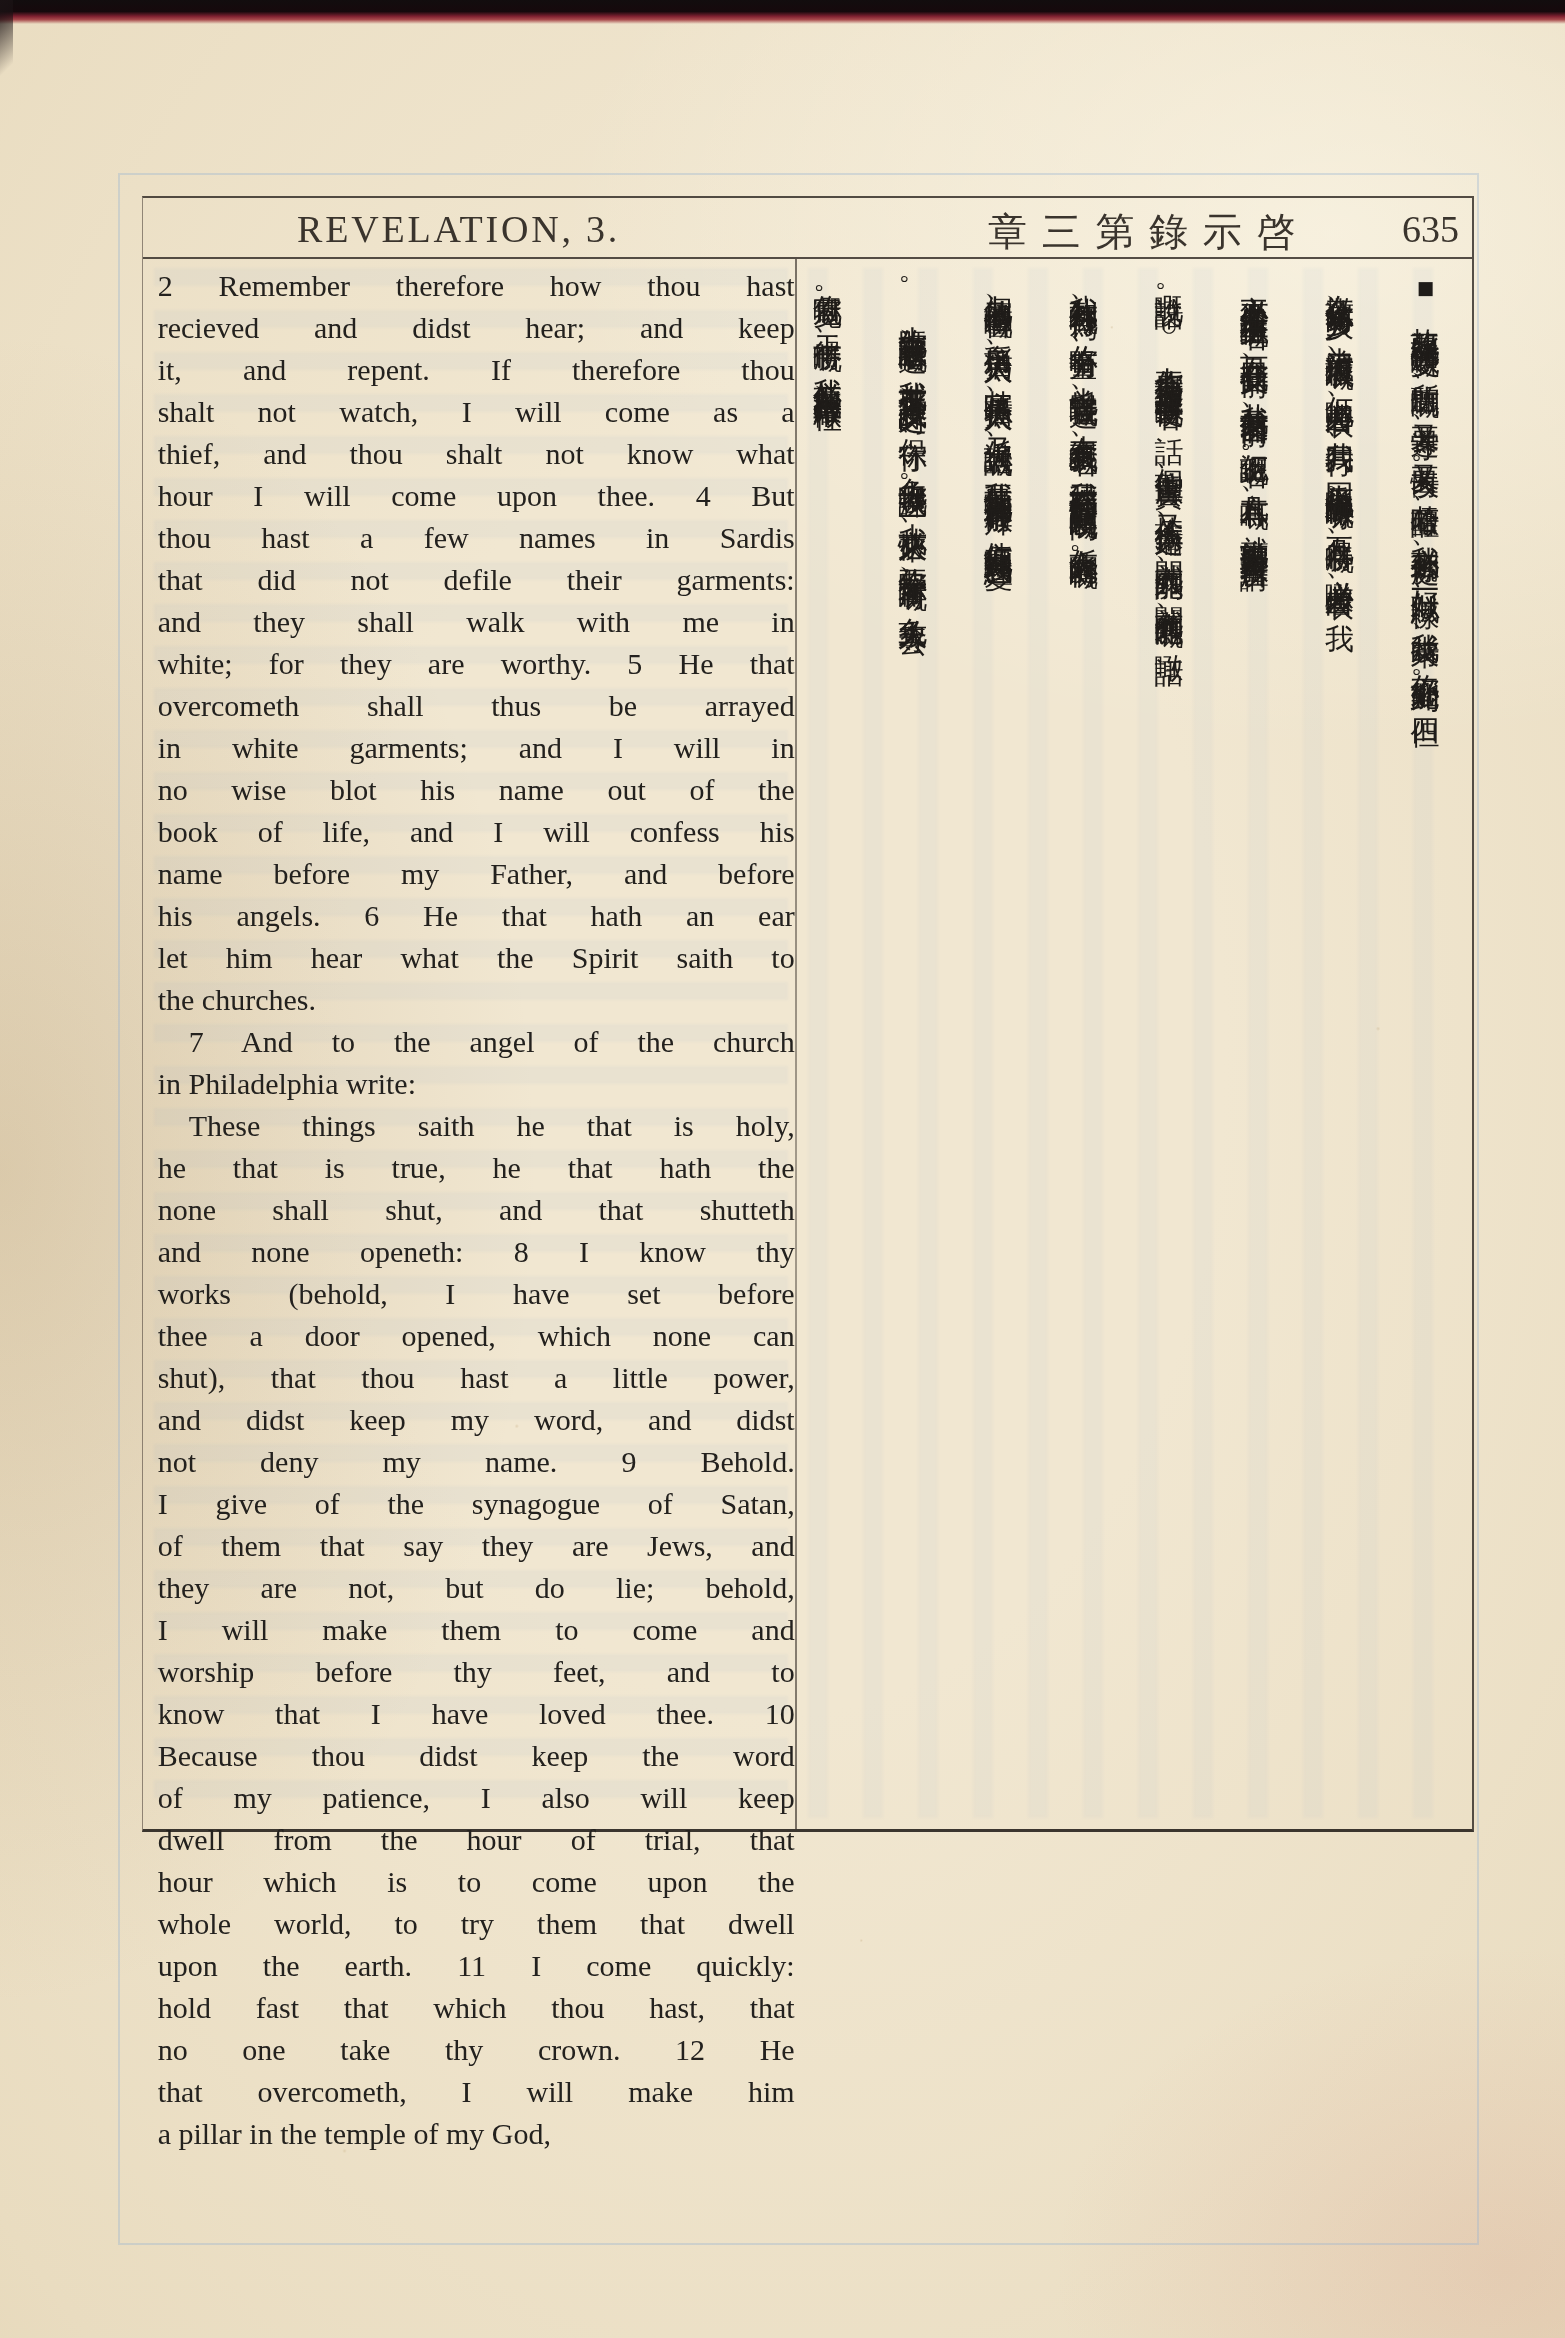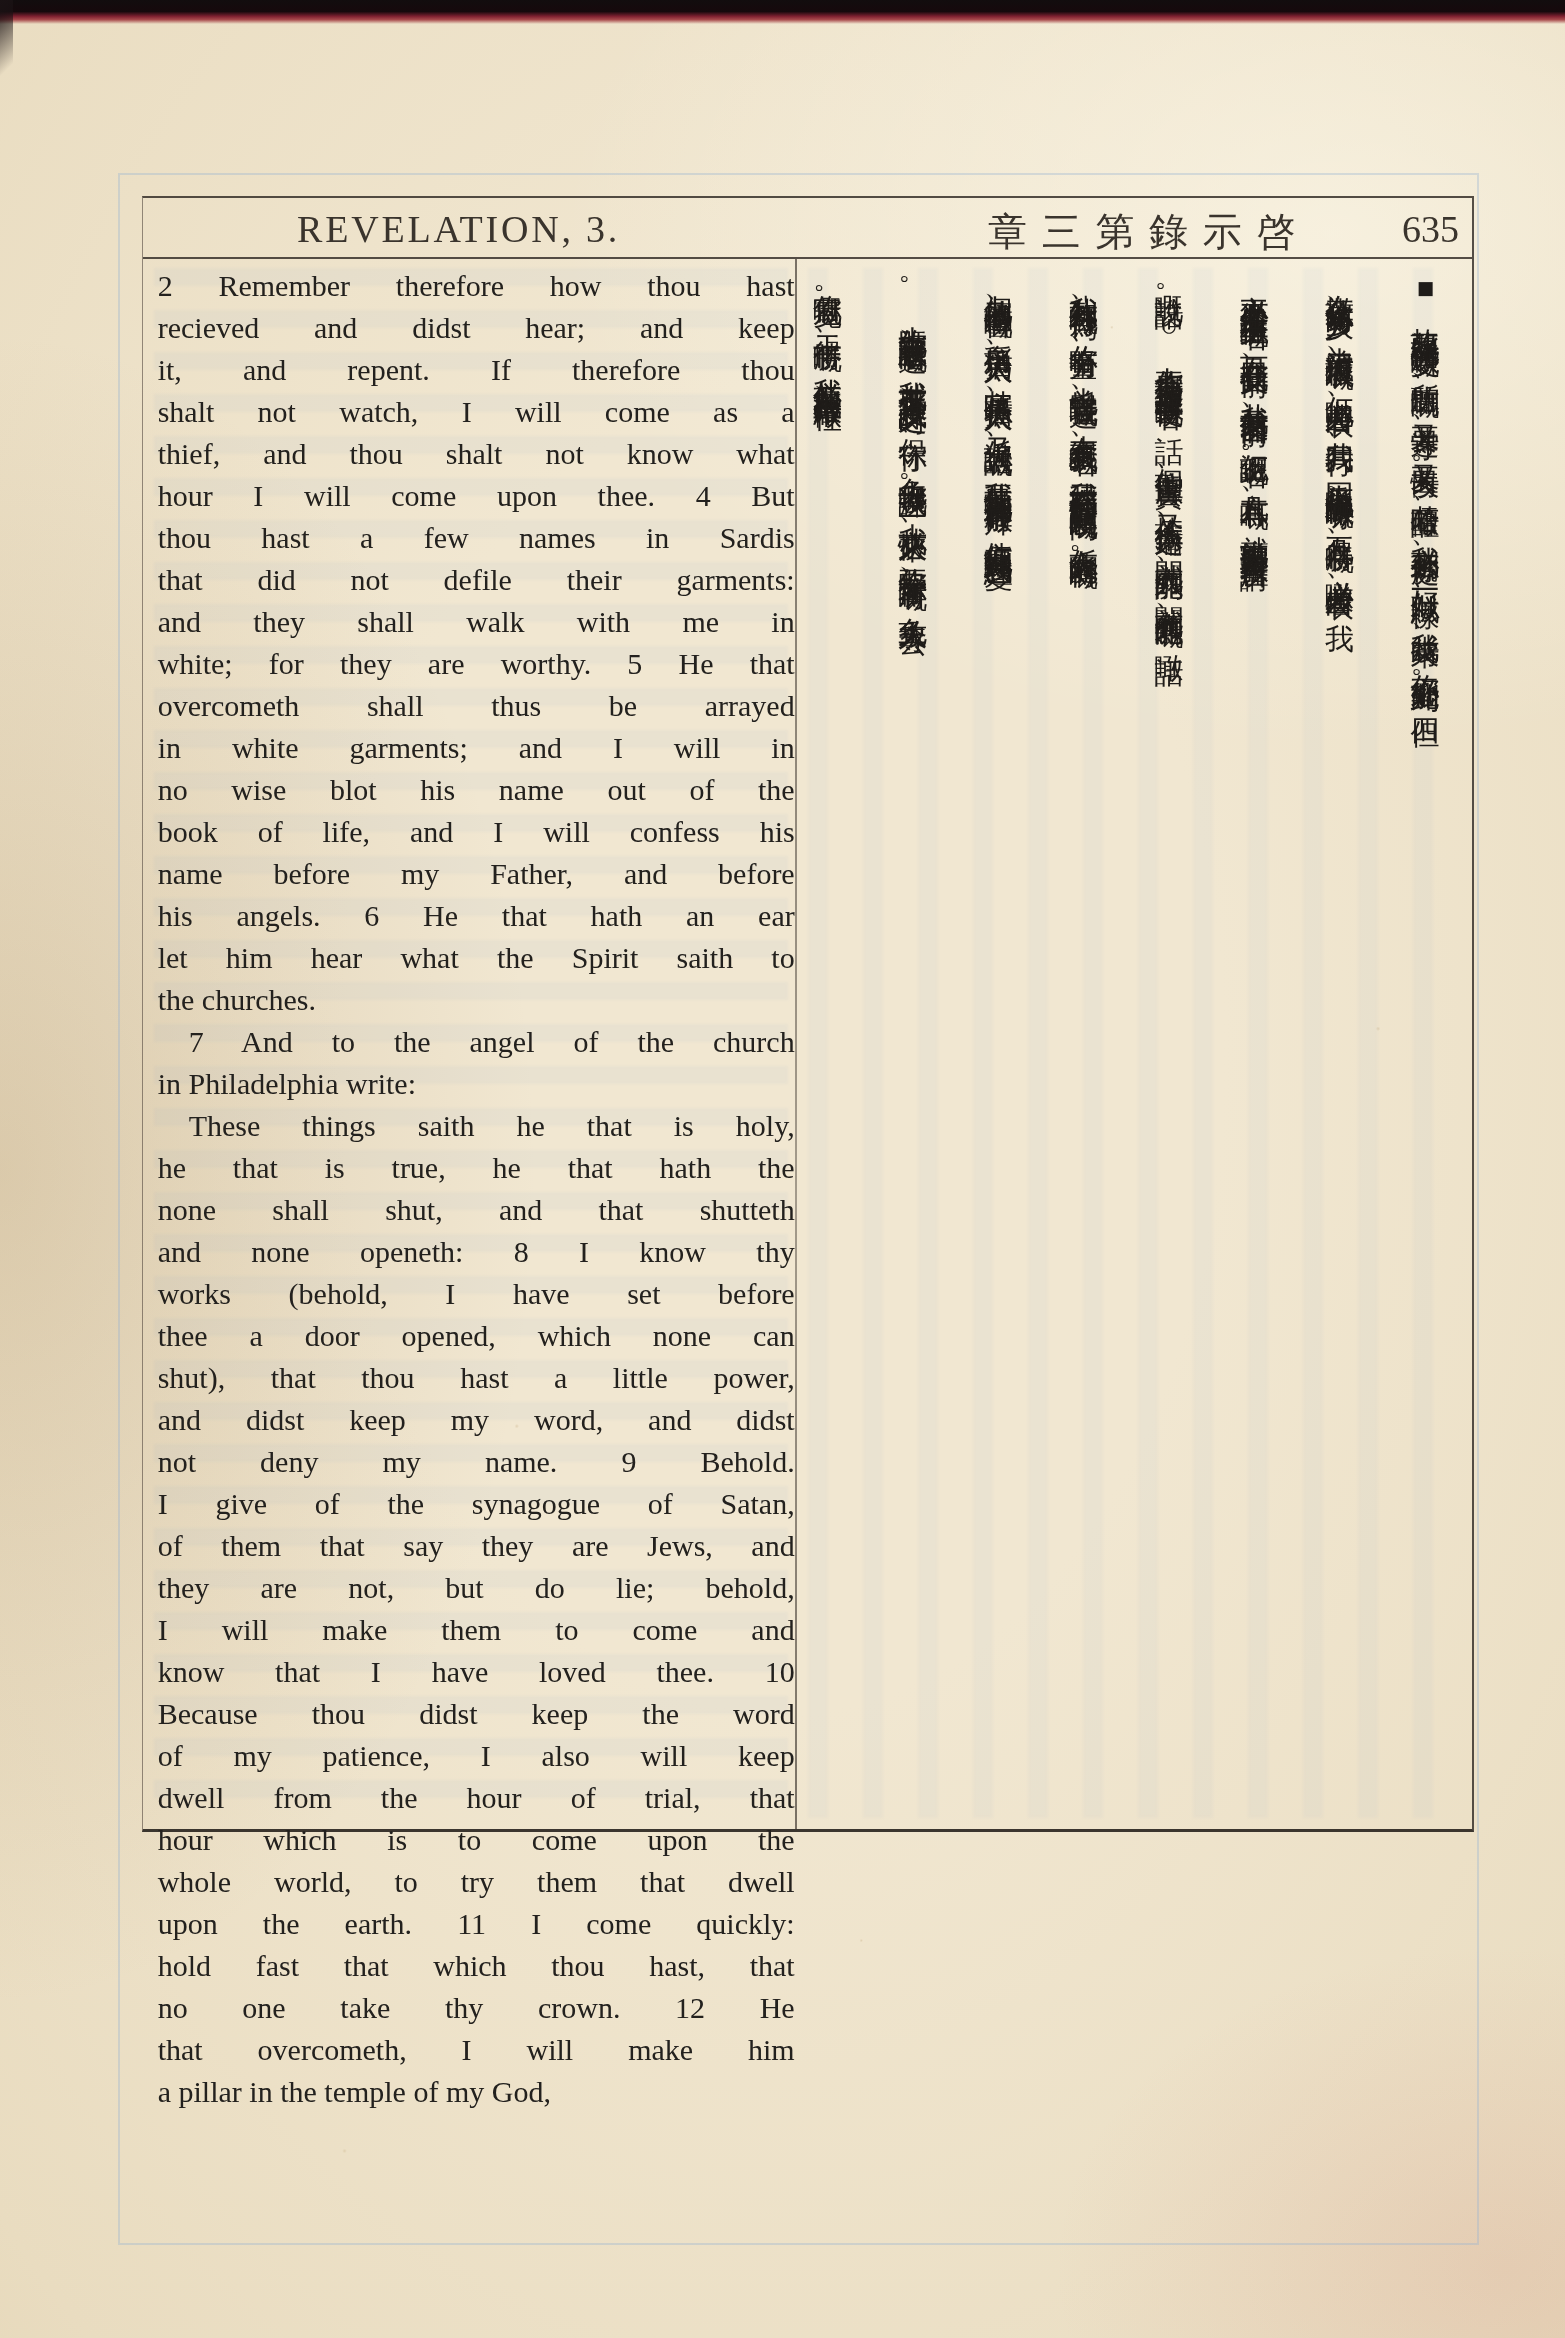--- a/index.html
+++ b/index.html
@@ -128,20 +128,21 @@
         <div class="eline">and none openeth: 8 I know thy</div>
         <div class="eline">works (behold, I have set before</div>
         <div class="eline">thee a door opened, which none can</div>
         <div class="eline">shut), that thou hast a little power,</div>
         <div class="eline">and didst keep my word, and didst</div>
         <div class="eline">not deny my name.  9 Behold.</div>
         <div class="eline">I give of the synagogue of Satan,</div>
         <div class="eline">of them that say they are Jews, and</div>
         <div class="eline">they are not, but do lie; behold,</div>
         <div class="eline">I will make them to come and</div>
+        <div class="eline">worship before thy feet, and to</div>
         <div class="eline">know that I have loved thee.  10</div>
         <div class="eline">Because thou didst keep the word</div>
         <div class="eline">of my patience, I also will keep</div>
         <div class="eline">dwell from the hour of trial, that</div>
         <div class="eline">hour which is to come upon the</div>
         <div class="eline">whole world, to try them that dwell</div>
         <div class="eline">upon the earth.  11 I come quickly:</div>
         <div class="eline">hold fast that which thou hast, that</div>
         <div class="eline">no one take thy crown.  12 He</div>
         <div class="eline">that overcometh, I will make him</div>

